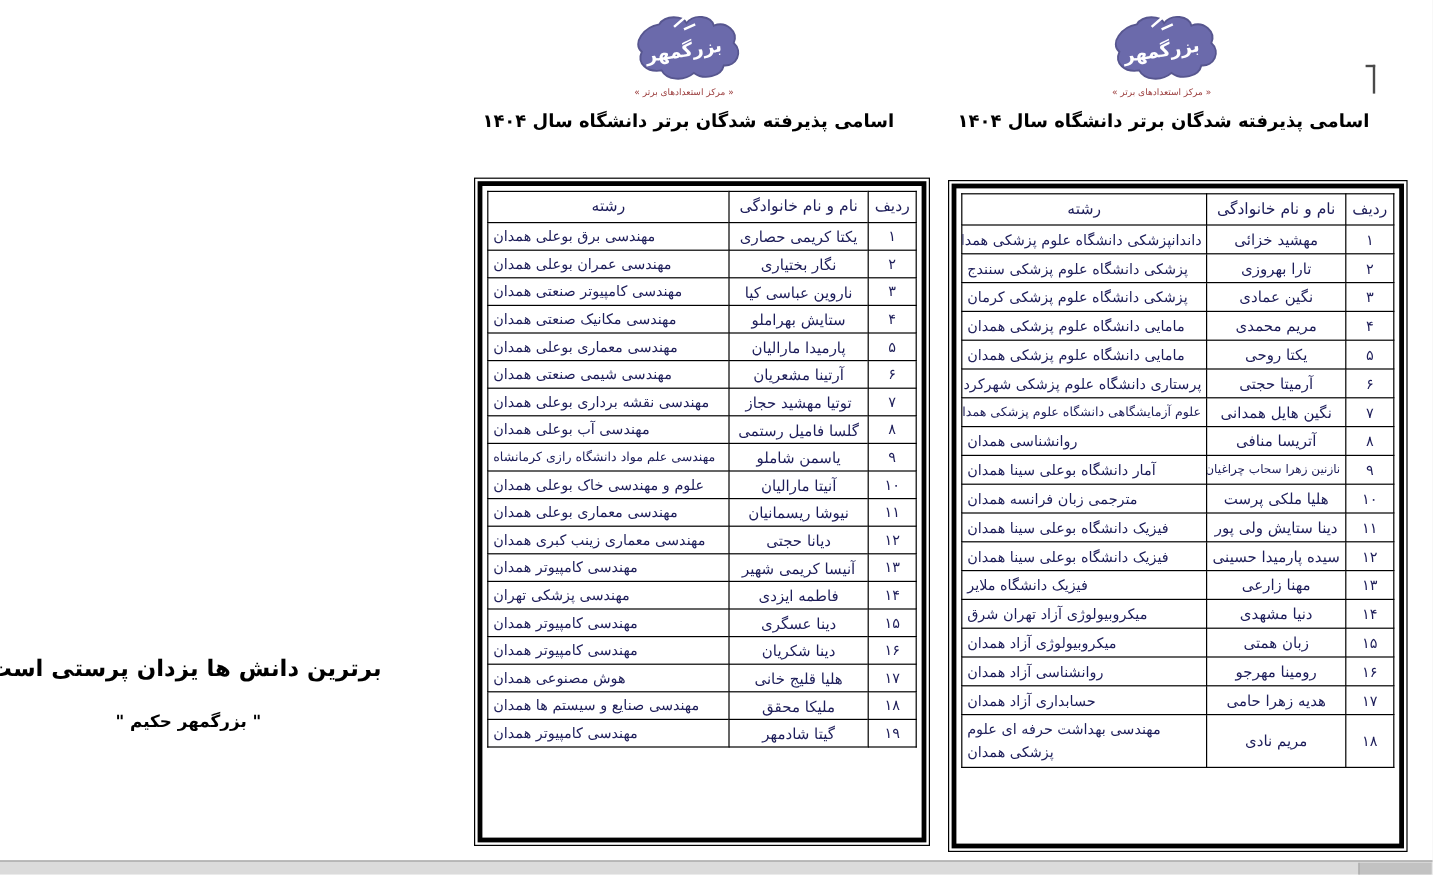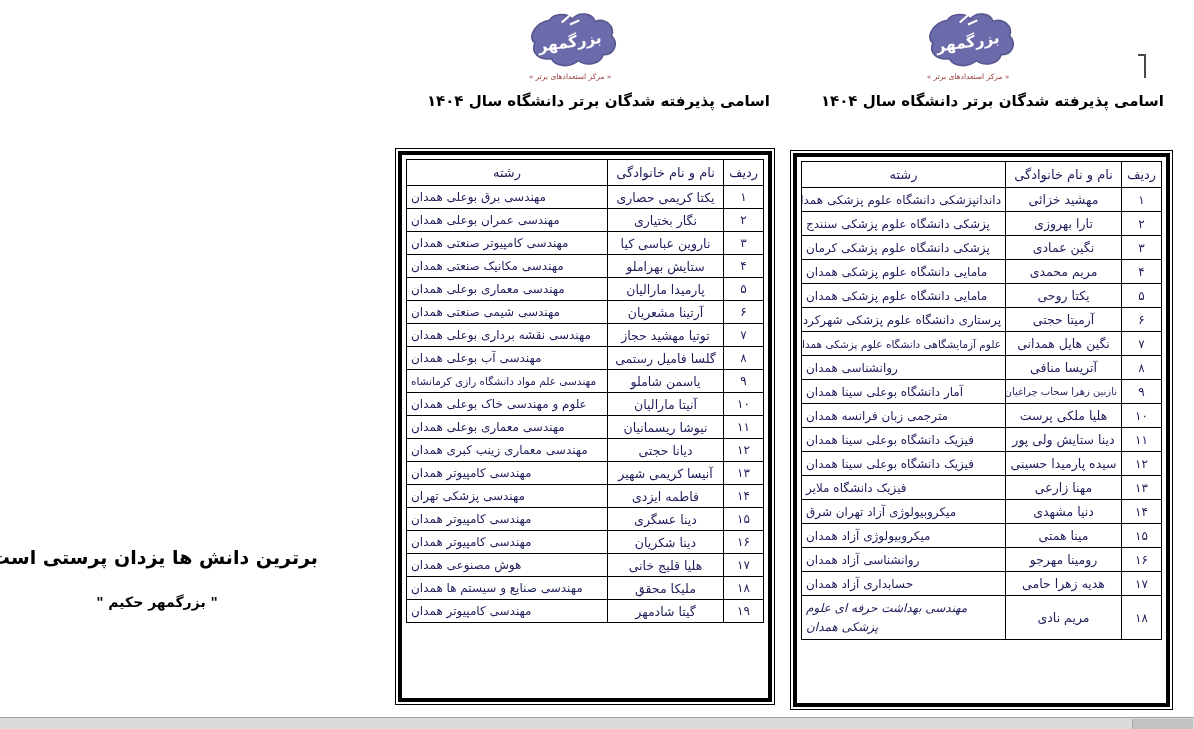--- a/index.html
+++ b/index.html
@@ -16,21 +16,21 @@
 
   
   .logo-wrap { width: 120px; text-align: center; }
   .logo-caption {
     font-size: 7.5px; font-weight: normal; color: #9a3b3b;
     direction: rtl; margin-top: 0px; letter-spacing: 0;
   }
 
   
   .doc-title {
-    direction: rtl; text-align: right;
+    direction: rtl; text-align: left;
     font-size: 15px; font-weight: bold; color: #000;
     white-space: nowrap;
   }
 
   
   .frame {
     background: #fff;
     border: 4px solid #000;
     outline: 1px solid #000;
     outline-offset: 2px;
@@ -56,21 +56,21 @@
   }
   .col-no    { width: 40px;  text-align: center; font-size: 12px; }
   .col-name  { width: 116px; text-align: center;  font-size: 12.5px; }
   .col-field { text-align: left; font-size: 12px; }
   .right-tbl td { height: 24px; }
   .left-tbl  td { height: 23px; }
   tr.small-name  .col-name  { font-size: 10px; }
   tr.small-field .col-field { font-size: 10.5px; }
   tr.tall .col-field {
     white-space: normal; line-height: 1.55;
-    padding-top: 2px; padding-bottom: 2px; height: auto; font-style: italic;
+    padding-top: 2px; padding-bottom: 2px; height: auto;
   }
   tr.tall td { height: 44px; }
 
   
   .quote-main {
     direction: rtl; text-align: center;
     font-size: 19px; font-weight: bold; color: #000;
     white-space: nowrap;
   }
   .quote-attr {
@@ -202,21 +202,21 @@
           </tr>
 
           <tr>
             <td class="col-no">۱۴</td>
             <td class="col-name">دنیا مشهدی</td>
             <td class="col-field">میکروبیولوژی آزاد تهران شرق</td>
           </tr>
 
           <tr>
             <td class="col-no">۱۵</td>
-            <td class="col-name">مینا همتی</td>
+            <td class="col-name">زبان همتی</td>
             <td class="col-field">میکروبیولوژی آزاد همدان</td>
           </tr>
 
           <tr>
             <td class="col-no">۱۶</td>
             <td class="col-name">رومینا مهرجو</td>
             <td class="col-field">روانشناسی آزاد همدان</td>
           </tr>
 
           <tr>

